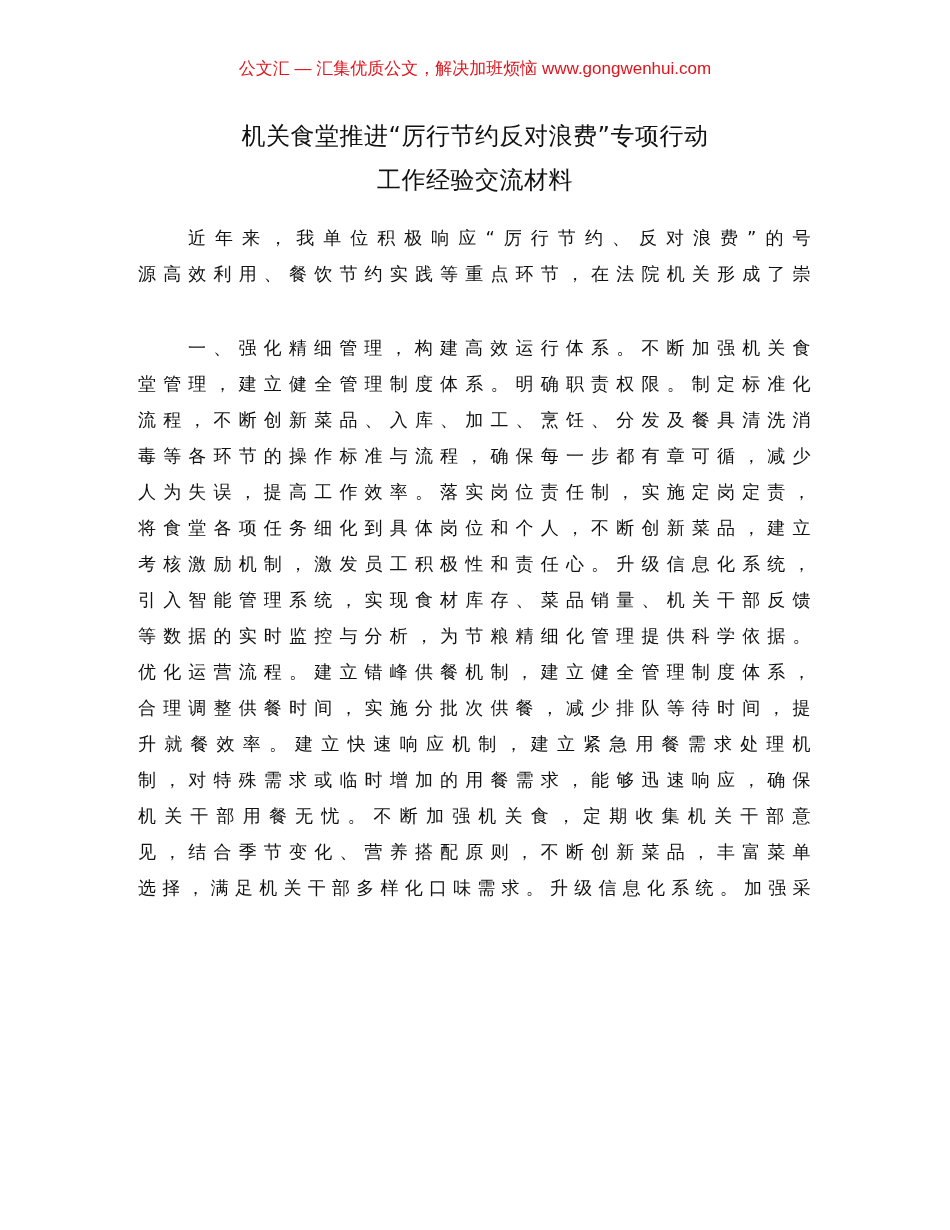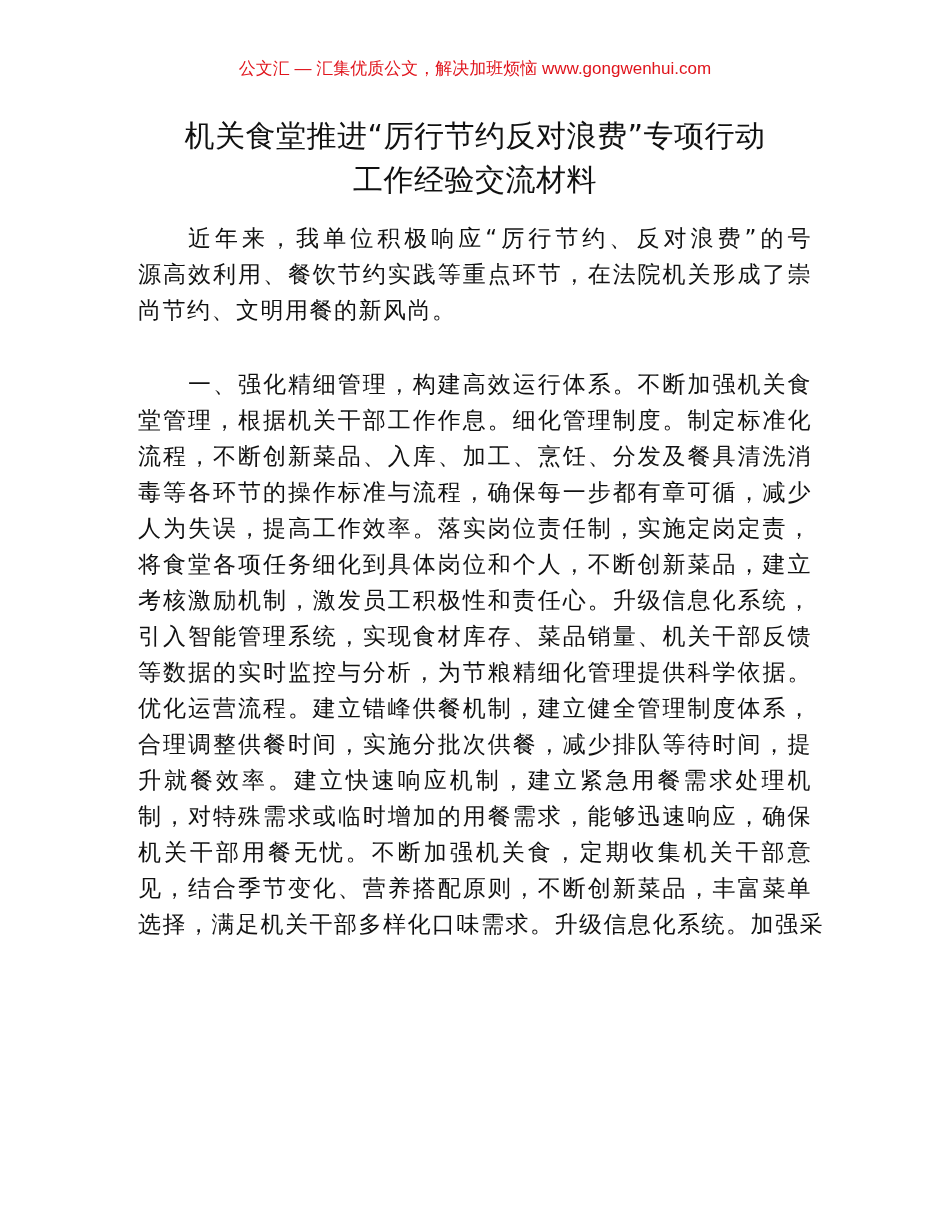--- a/index.html
+++ b/index.html
@@ -32,38 +32,38 @@
       line-height: 26px;
       color: #e0141c;
       font-family: "Liberation Sans", "DejaVu Sans", sans-serif;
     }
     .title {
       position: absolute;
       top: 114px;
       left: 0;
       width: 950px;
       text-align: center;
-      font-size: 30px;
+      font-size: 24px;
       line-height: 44px;
       color: #111111;
       font-weight: normal;
       letter-spacing: 0.5px;
     }
     .title-line {
       display: block;
     }
     .body {
       position: absolute;
       left: 138px;
       top: 220px;
       width: 674px;
     }
     .para {
       margin: 0;
-      font-size: 23px;
+      font-size: 18px;
       line-height: 36px;
       text-indent: 48px;
       text-align: justify;
       letter-spacing: 1.5px;
       word-break: break-all;
     }
     .para + .para {
       margin-top: 38px;
     }
     .line {
@@ -89,26 +89,25 @@
   <h1 class="title" style="margin:0;">
     <span class="title-line">机关食堂推进“厉行节约反对浪费”专项行动</span>
     <span class="title-line">工作经验交流材料</span>
   </h1>
 
   <div class="body">
 
     <div class="para" style="text-indent:0;">
       <span class="line indent">近年来，我单位积极响应“厉行节约、反对浪费”的号</span>
       <span class="line">源高效利用、餐饮节约实践等重点环节，在法院机关形成了崇</span>
-      <span class="line last">尚节约、文明用餐的新风尚。</span>
     </div>
 
     <div class="para" style="text-indent:0;">
       <span class="line indent">一、强化精细管理，构建高效运行体系。不断加强机关食</span>
-      <span class="line">堂管理，根据机关干部工作作息。细化管理制度。制定标准化</span>
+      <span class="line">堂管理，建立健全管理制度体系。明确职责权限。制定标准化</span>
       <span class="line">流程，不断创新菜品、入库、加工、烹饪、分发及餐具清洗消</span>
       <span class="line">毒等各环节的操作标准与流程，确保每一步都有章可循，减少</span>
       <span class="line">人为失误，提高工作效率。落实岗位责任制，实施定岗定责，</span>
       <span class="line">将食堂各项任务细化到具体岗位和个人，不断创新菜品，建立</span>
       <span class="line">考核激励机制，激发员工积极性和责任心。升级信息化系统，</span>
       <span class="line">引入智能管理系统，实现食材库存、菜品销量、机关干部反馈</span>
       <span class="line">等数据的实时监控与分析，为节粮精细化管理提供科学依据。</span>
       <span class="line">优化运营流程。建立错峰供餐机制，建立健全管理制度体系，</span>
       <span class="line">合理调整供餐时间，实施分批次供餐，减少排队等待时间，提</span>
       <span class="line">升就餐效率。建立快速响应机制，建立紧急用餐需求处理机</span>

